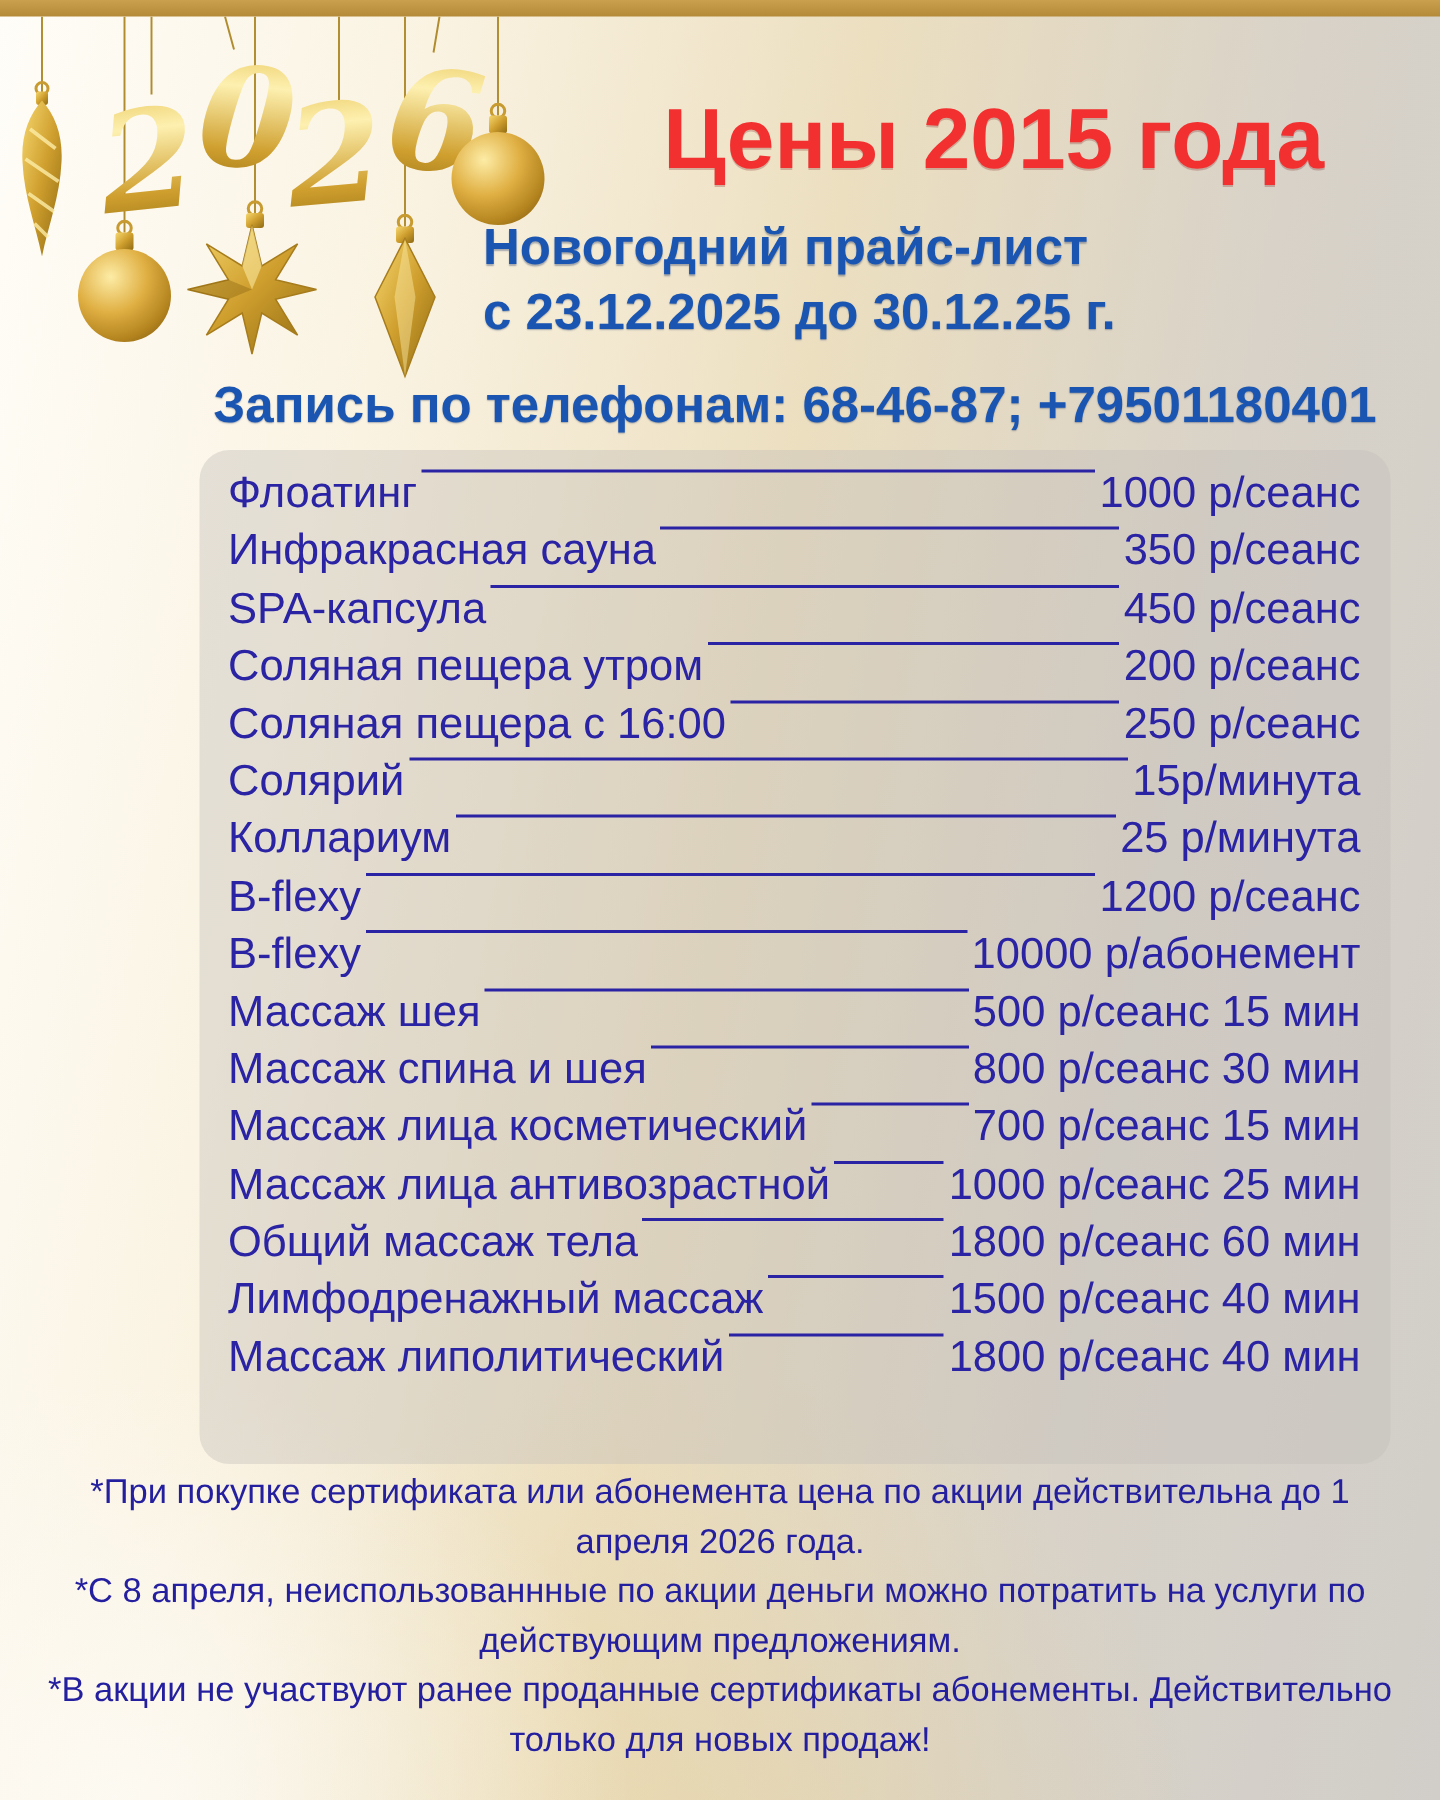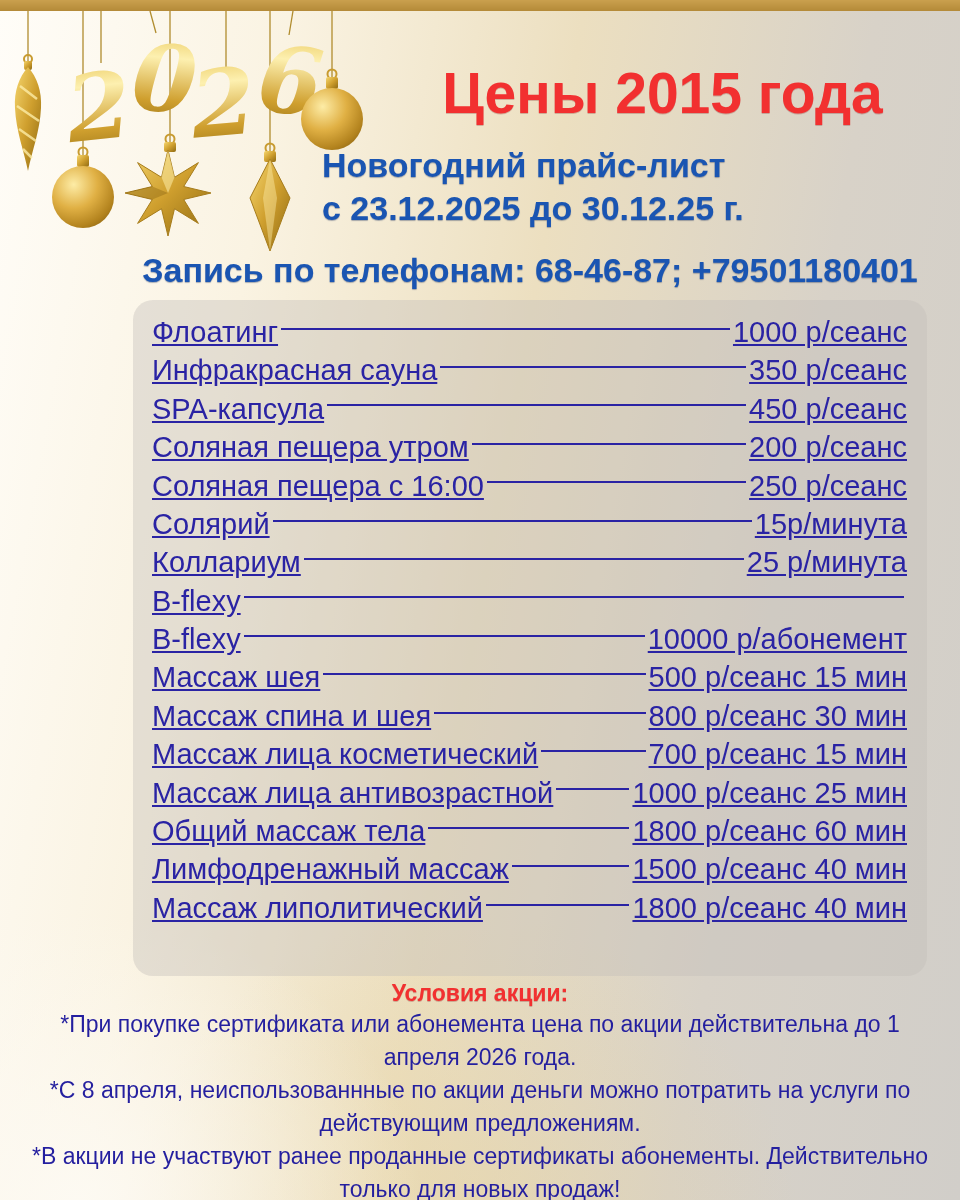--- a/index.html
+++ b/index.html
@@ -29,21 +29,21 @@
     font-size:34px;font-weight:bold;color:#1a55b2;
     text-shadow:0 1px 1px rgba(18,40,90,.35);
     margin-top:14px;
   }
   .price-card{
     position:absolute;left:133px;top:300px;width:794px;height:676px;
     box-sizing:border-box;border-radius:20px;
     background:rgba(196,191,186,.4);
     padding:13px 20px 10px 19px;
   }
-  .price-row{display:flex;align-items:center;height:38.4px;color:#2a23a4;text-decoration:underline;}
+  .price-row{display:flex;align-items:flex-start;height:38.4px;color:#2a23a4;}
   .price-row .name,.price-row .price{white-space:nowrap;font-size:29px;line-height:1.12;}
   .price-row .leader{flex:1;border-bottom:2px solid #2a23a4;margin:0 3px 7px 3px;min-width:18px;}
   .conditions{
     position:absolute;left:30px;top:978px;width:900px;text-align:center;
     color:#241f9f;font-size:23px;line-height:33px;
   }
   .conditions .heading{color:#f23030;font-weight:bold;font-size:23px;line-height:30px;
     text-shadow:0 1px 0 rgba(120,20,20,.25);}
   .conditions p{margin:0;text-align:center;}
 </style>
@@ -179,20 +179,21 @@
 
       <div class="price-row">
         <span class="name">Коллариум</span>
         <span class="leader"></span>
         <span class="price">25 р/минута</span>
       </div>
 
       <div class="price-row">
         <span class="name">B-flexy</span>
         <span class="leader"></span>
+        <span class="price">1200 р/сеанс</span>
       </div>
 
       <div class="price-row">
         <span class="name">B-flexy</span>
         <span class="leader"></span>
         <span class="price">10000 р/абонемент</span>
       </div>
 
       <div class="price-row">
         <span class="name">Массаж шея</span>
@@ -231,21 +232,20 @@
       </div>
 
       <div class="price-row">
         <span class="name">Массаж липолитический</span>
         <span class="leader"></span>
         <span class="price">1800 р/сеанс 40 мин</span>
       </div>
     </div>
 
   <div class="conditions">
-    <div class="heading">Условия акции:</div>
     <div>
 
         <p>*При покупке сертификата или абонемента цена по акции действительна до 1 апреля 2026 года.</p>
 
         <p>*С 8 апреля, неиспользованнные по акции деньги можно потратить на услуги по действующим предложениям.</p>
 
         <p>*В акции не участвуют ранее проданные сертификаты абонементы. Действительно только для новых продаж!</p>
       </div>
   </div>
 

